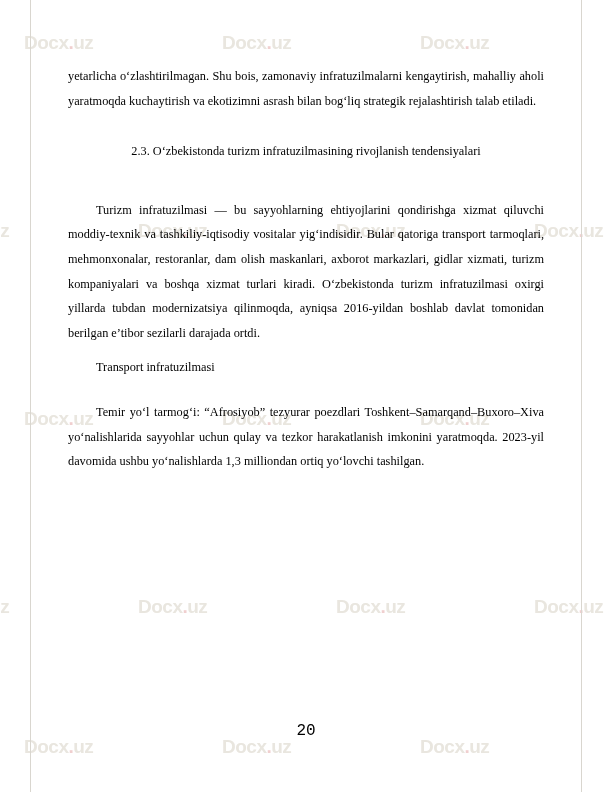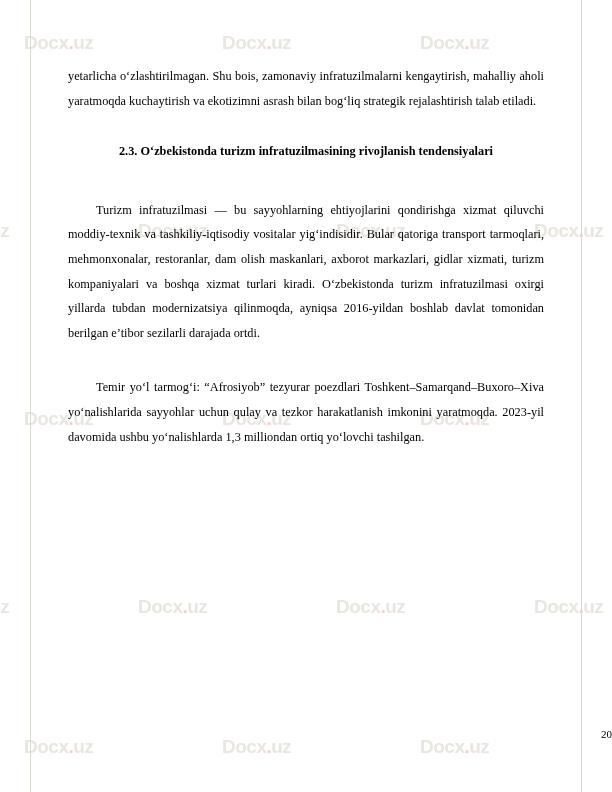--- a/index.html
+++ b/index.html
@@ -71,35 +71,36 @@
   p.indent {
     text-indent: 28px;
   }
   .gap-sm { height: 10px; }
   .gap-md { height: 26px; }
   .gap-lg { height: 34px; }
 
   h2.heading {
     margin: 0;
     font-size: 12.3px;
-    font-weight: bold;
+    font-weight: normal;
     line-height: 2.0;
     text-align: center;
     color: #000;
   }
 
   #page-number {
     position: absolute;
     left: 0;
     right: 0;
     bottom: 52px;
-    text-align: right;
-    font-size: 11px;
+    text-align: center;
+    font-size: 16px;
     color: #000;
     z-index: 3;
+    font-family: Liberation Mono, monospace;
   }
 </style>
 </head>
 <body>
 
 <div id="watermarks">
   <div class="wm" style="left: 24px; top: 32px;"><span class="dx">Docx</span><span class="dot">.</span><span class="uz">uz</span></div>
   <div class="wm" style="left: 222px; top: 32px;"><span class="dx">Docx</span><span class="dot">.</span><span class="uz">uz</span></div>
   <div class="wm" style="left: 420px; top: 32px;"><span class="dx">Docx</span><span class="dot">.</span><span class="uz">uz</span></div>
 
@@ -132,20 +133,21 @@
     <div class="gap-md"></div>
 
     <h2 class="heading">2.3. O‘zbekistonda turizm infratuzilmasining rivojlanish tendensiyalari</h2>
 
     <div class="gap-lg"></div>
 
     <p class="indent">Turizm infratuzilmasi — bu sayyohlarning ehtiyojlarini qondirishga xizmat qiluvchi moddiy-texnik va tashkiliy-iqtisodiy vositalar yig‘indisidir. Bular qatoriga transport tarmoqlari, mehmonxonalar, restoranlar, dam olish maskanlari, axborot markazlari, gidlar xizmati, turizm kompaniyalari va boshqa xizmat turlari kiradi. O‘zbekistonda turizm infratuzilmasi oxirgi yillarda tubdan modernizatsiya qilinmoqda, ayniqsa 2016-yildan boshlab davlat tomonidan berilgan e’tibor sezilarli darajada ortdi.</p>
 
     <div class="gap-sm"></div>
 
+    <p class="indent">Transport infratuzilmasi</p>
 
     <div class="gap-sm"></div>
 
 
     <div class="gap-sm"></div>
 
     <p class="indent">Temir yo‘l tarmog‘i: “Afrosiyob” tezyurar poezdlari Toshkent–Samarqand–Buxoro–Xiva yo‘nalishlarida sayyohlar uchun qulay va tezkor harakatlanish imkonini yaratmoqda. 2023-yil davomida ushbu yo‘nalishlarda 1,3 milliondan ortiq yo‘lovchi tashilgan.</p>
   </div>
 
   <div id="page-number">20</div>

